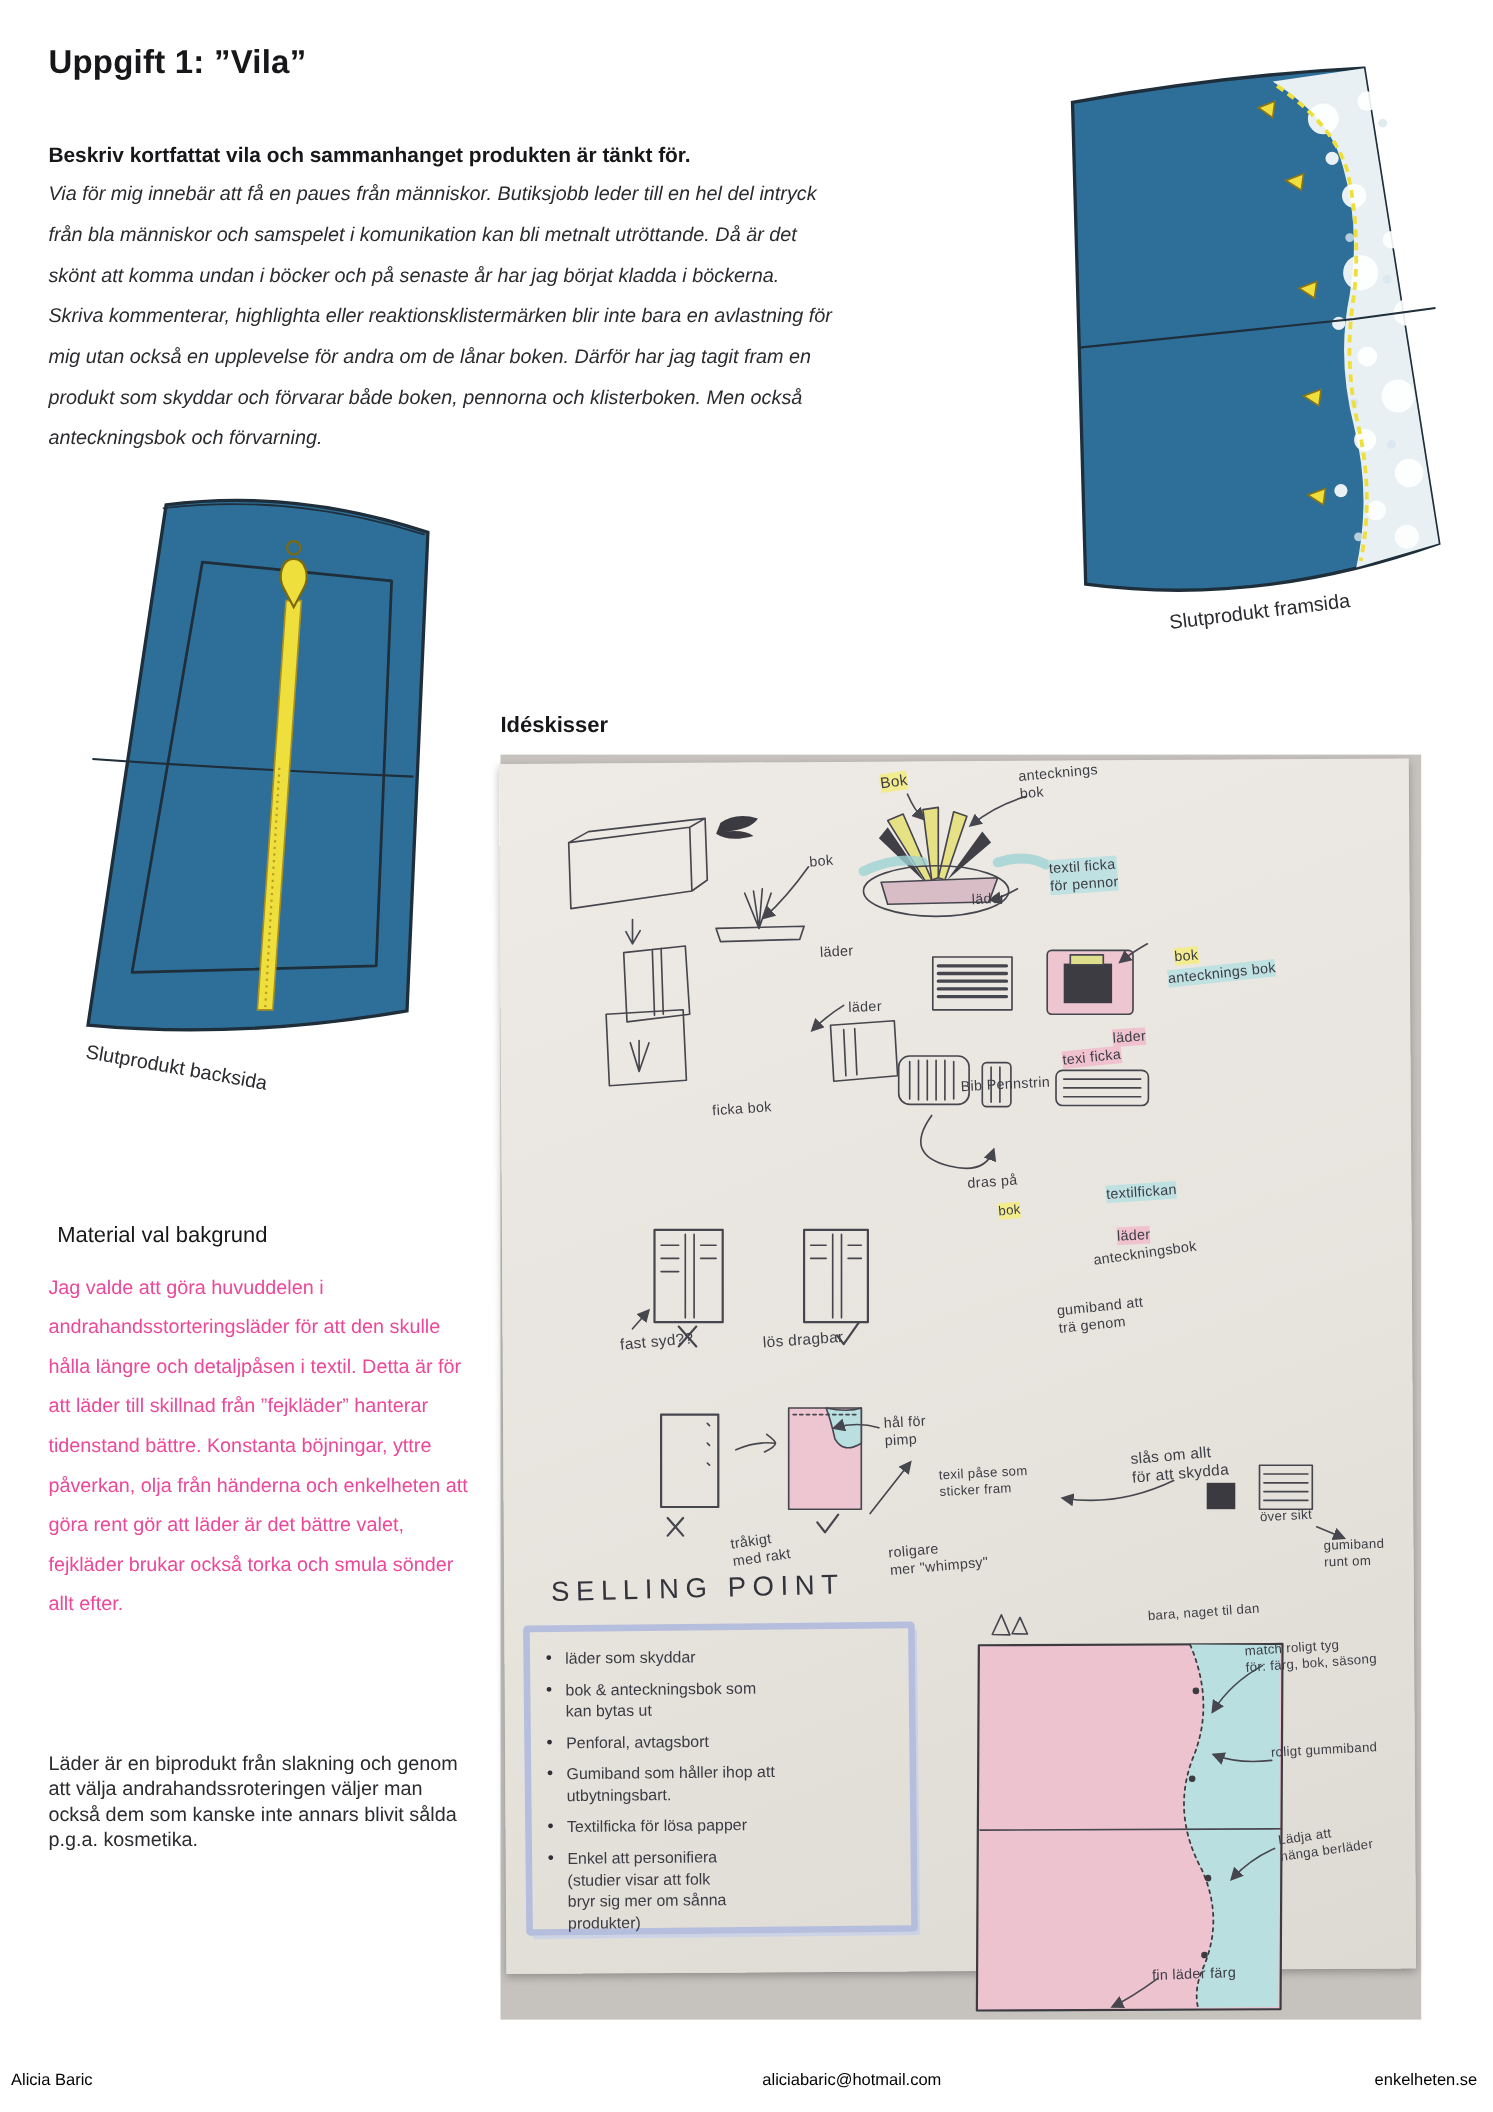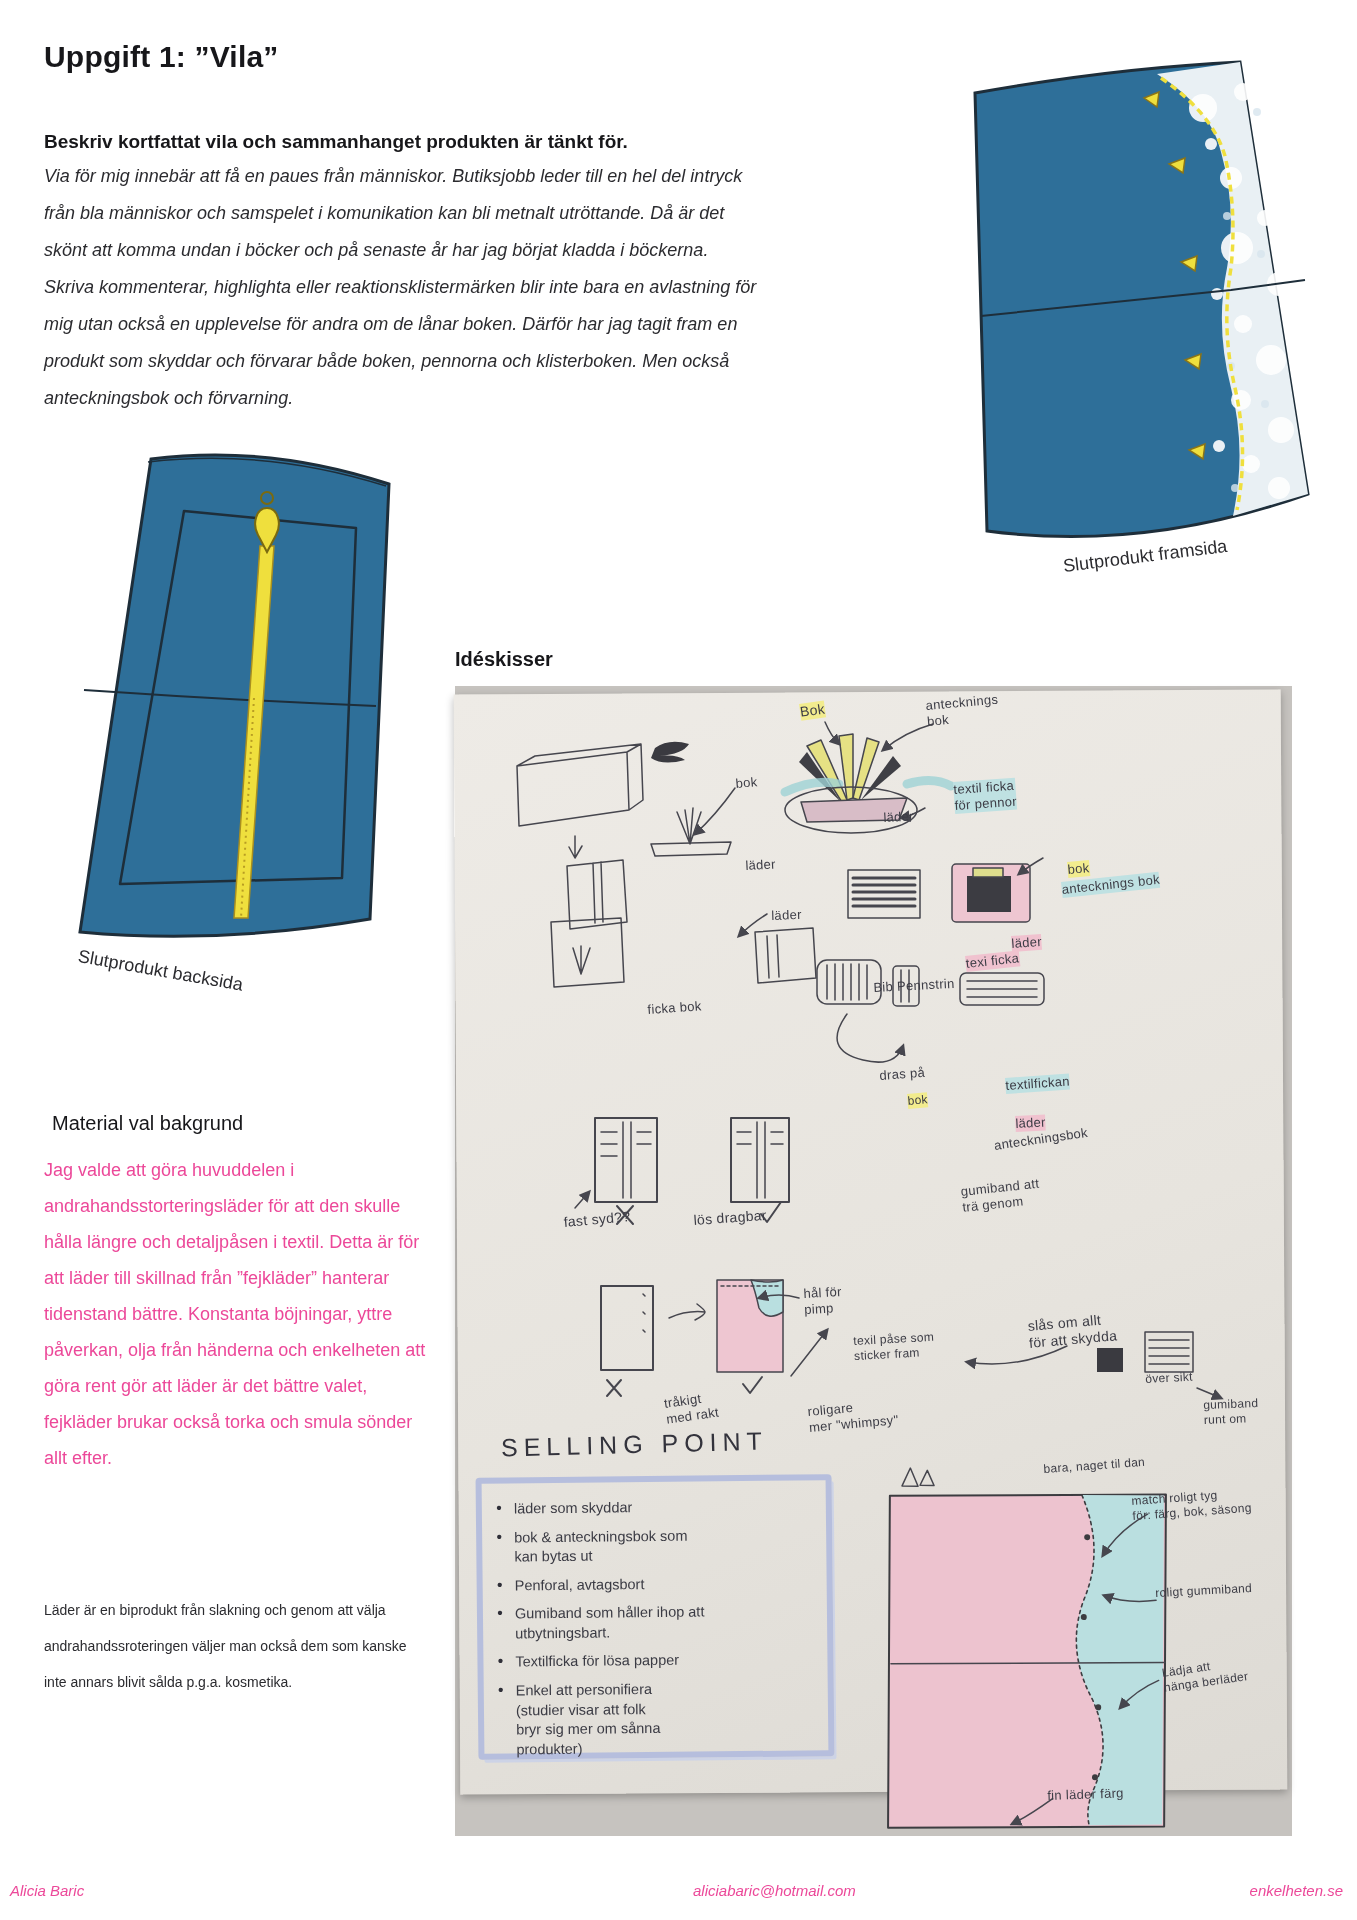--- a/index.html
+++ b/index.html
@@ -12,41 +12,41 @@
   #intro{left:44px;top:158px;width:714px;font-size:18px;line-height:37px;color:#2b2b2f;font-style:italic;}
   
   #back-illo{left:58px;top:448px;width:340px;height:492px;}
   #front-illo{left:935px;top:48px;width:400px;height:530px;}
   .caption{font-size:18px;color:#2b2b2f;transform-origin:left top;}
   #caption-front{left:1062px;top:556px;transform:rotate(-7deg);}
   #caption-back{left:80px;top:946px;transform:rotate(10deg);}
   
   #material-heading{left:52px;top:1112px;font-size:20px;font-weight:normal;}
   #material-p1{left:44px;top:1152px;width:388px;font-size:18px;line-height:36px;color:#ec4899;}
-  #material-p2{left:44px;top:1592px;width:388px;font-size:14px;line-height:36px;color:#2b2b2f;}
+  #material-p2{left:44px;top:1592px;width:388px;font-size:18px;line-height:23px;color:#2b2b2f;}
   
   #sketch-heading{left:455px;top:648px;font-size:20px;font-weight:bold;}
   #photo{left:455px;top:686px;width:837px;height:1150px;background:#c6c3bf;}
   #paper{position:absolute;left:2px;top:6px;right:8px;bottom:44px;
          background:linear-gradient(160deg,#eeebe6 0%,#e7e4de 55%,#ddDAD4 100%);
          transform:rotate(-.35deg);box-shadow:0 3px 8px rgba(0,0,0,.28);}
   #doodles{position:absolute;left:0;top:0;}
   .anno{position:absolute;font-size:13px;line-height:1.22;color:#3d3d46;
         white-space:pre-line;letter-spacing:.3px;transform-origin:left top;}
   #selling-box{position:absolute;left:22px;top:790px;width:344px;height:270px;
         border:6px solid var(--box-border-purple,#b6bedd);border-radius:4px;
         transform:rotate(-.6deg);box-shadow:4px 5px 0 -2px #cdd3e6;}
   #selling-title{position:absolute;left:46px;top:744px;font-size:25px;letter-spacing:6px;
         color:#33333c;transform:rotate(-1.5deg);}
   .sp-list{margin:0;padding:16px 10px 0 14px;list-style:none;}
   .sp-item{position:relative;padding-left:18px;margin-bottom:9px;font-size:14.5px;
         line-height:1.35;color:#3b3b44;white-space:pre-line;}
   .sp-item::before{content:"●";position:absolute;left:0;top:1px;font-size:10px;color:#2f2f38;}
   
-  .footer-text{font-size:15px;color:#ec4899;top:1882px;font-style:italic;}
+  .footer-text{font-size:15px;color:#000000;top:1882px;}
   #footer-name{left:10px;}
   #footer-email{left:693px;}
   #footer-site{right:14px;}
   svg{display:block;}
 </style>
 </head>
 <body>
 
 <div class="abs" id="page-title">Uppgift 1: ”Vila”</div>
 <div class="abs" id="subtitle">Beskriv kortfattat vila och sammanhanget produkten är tänkt för.</div>

